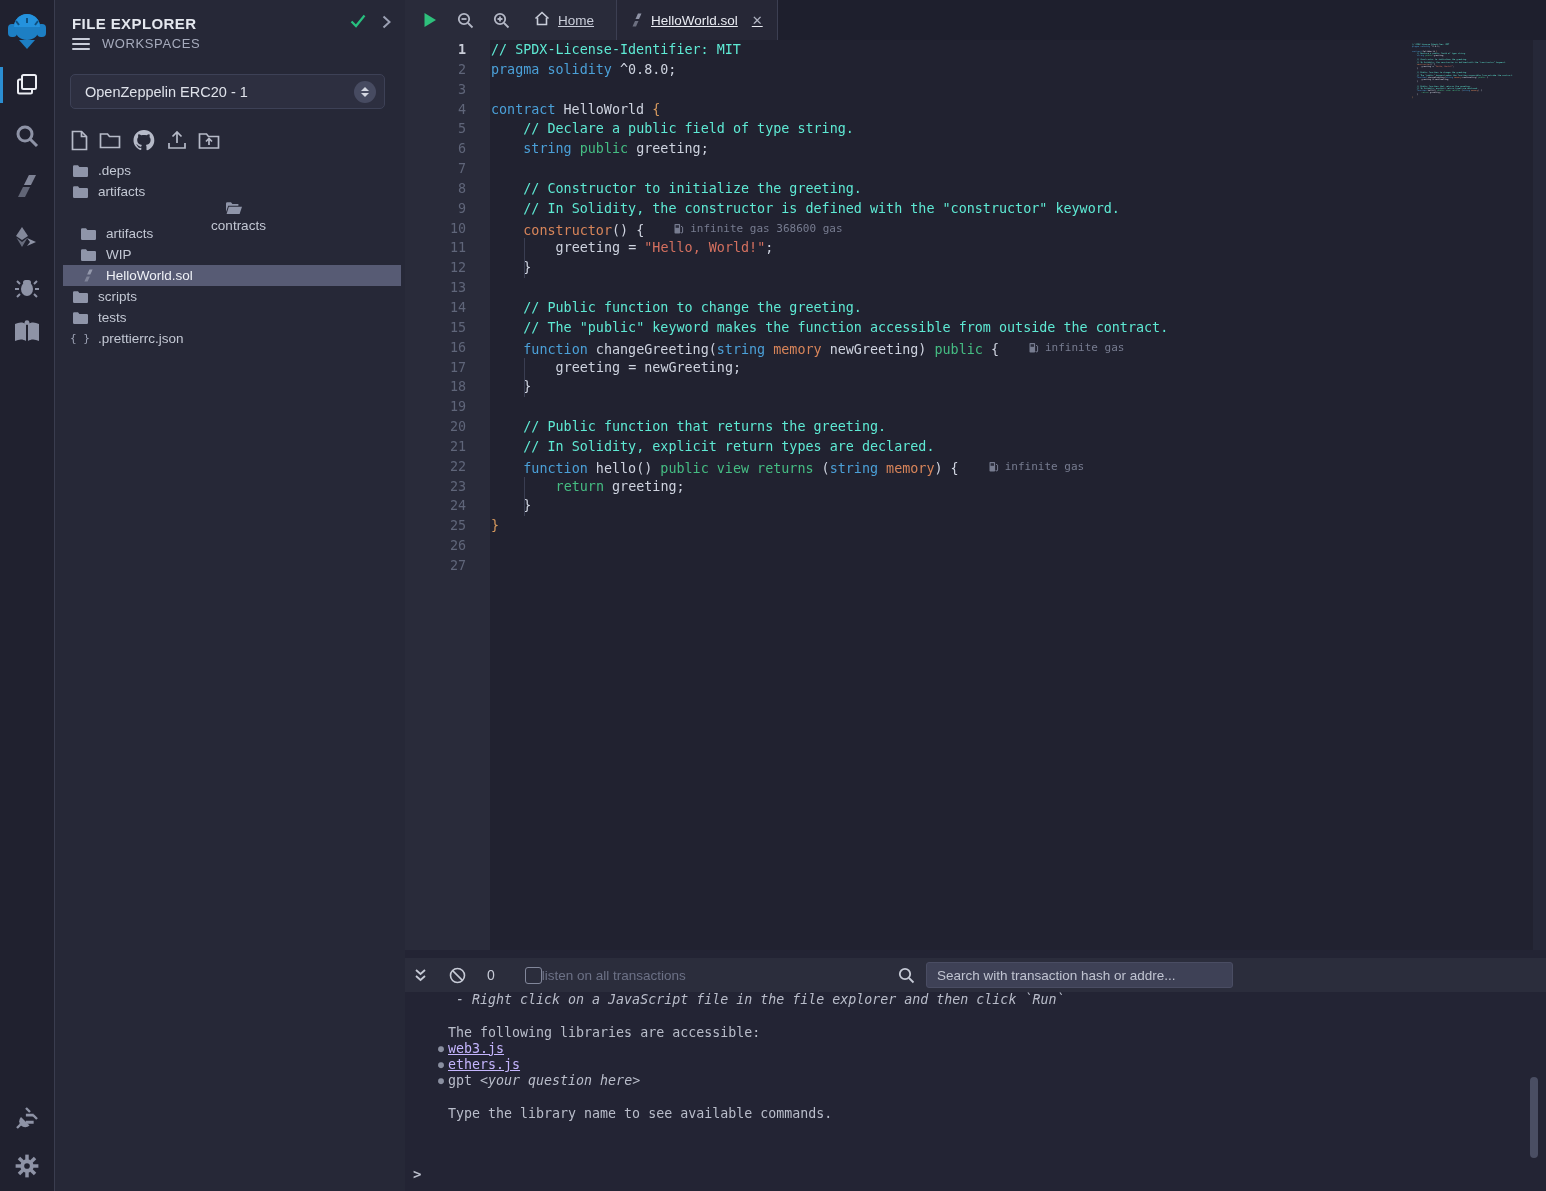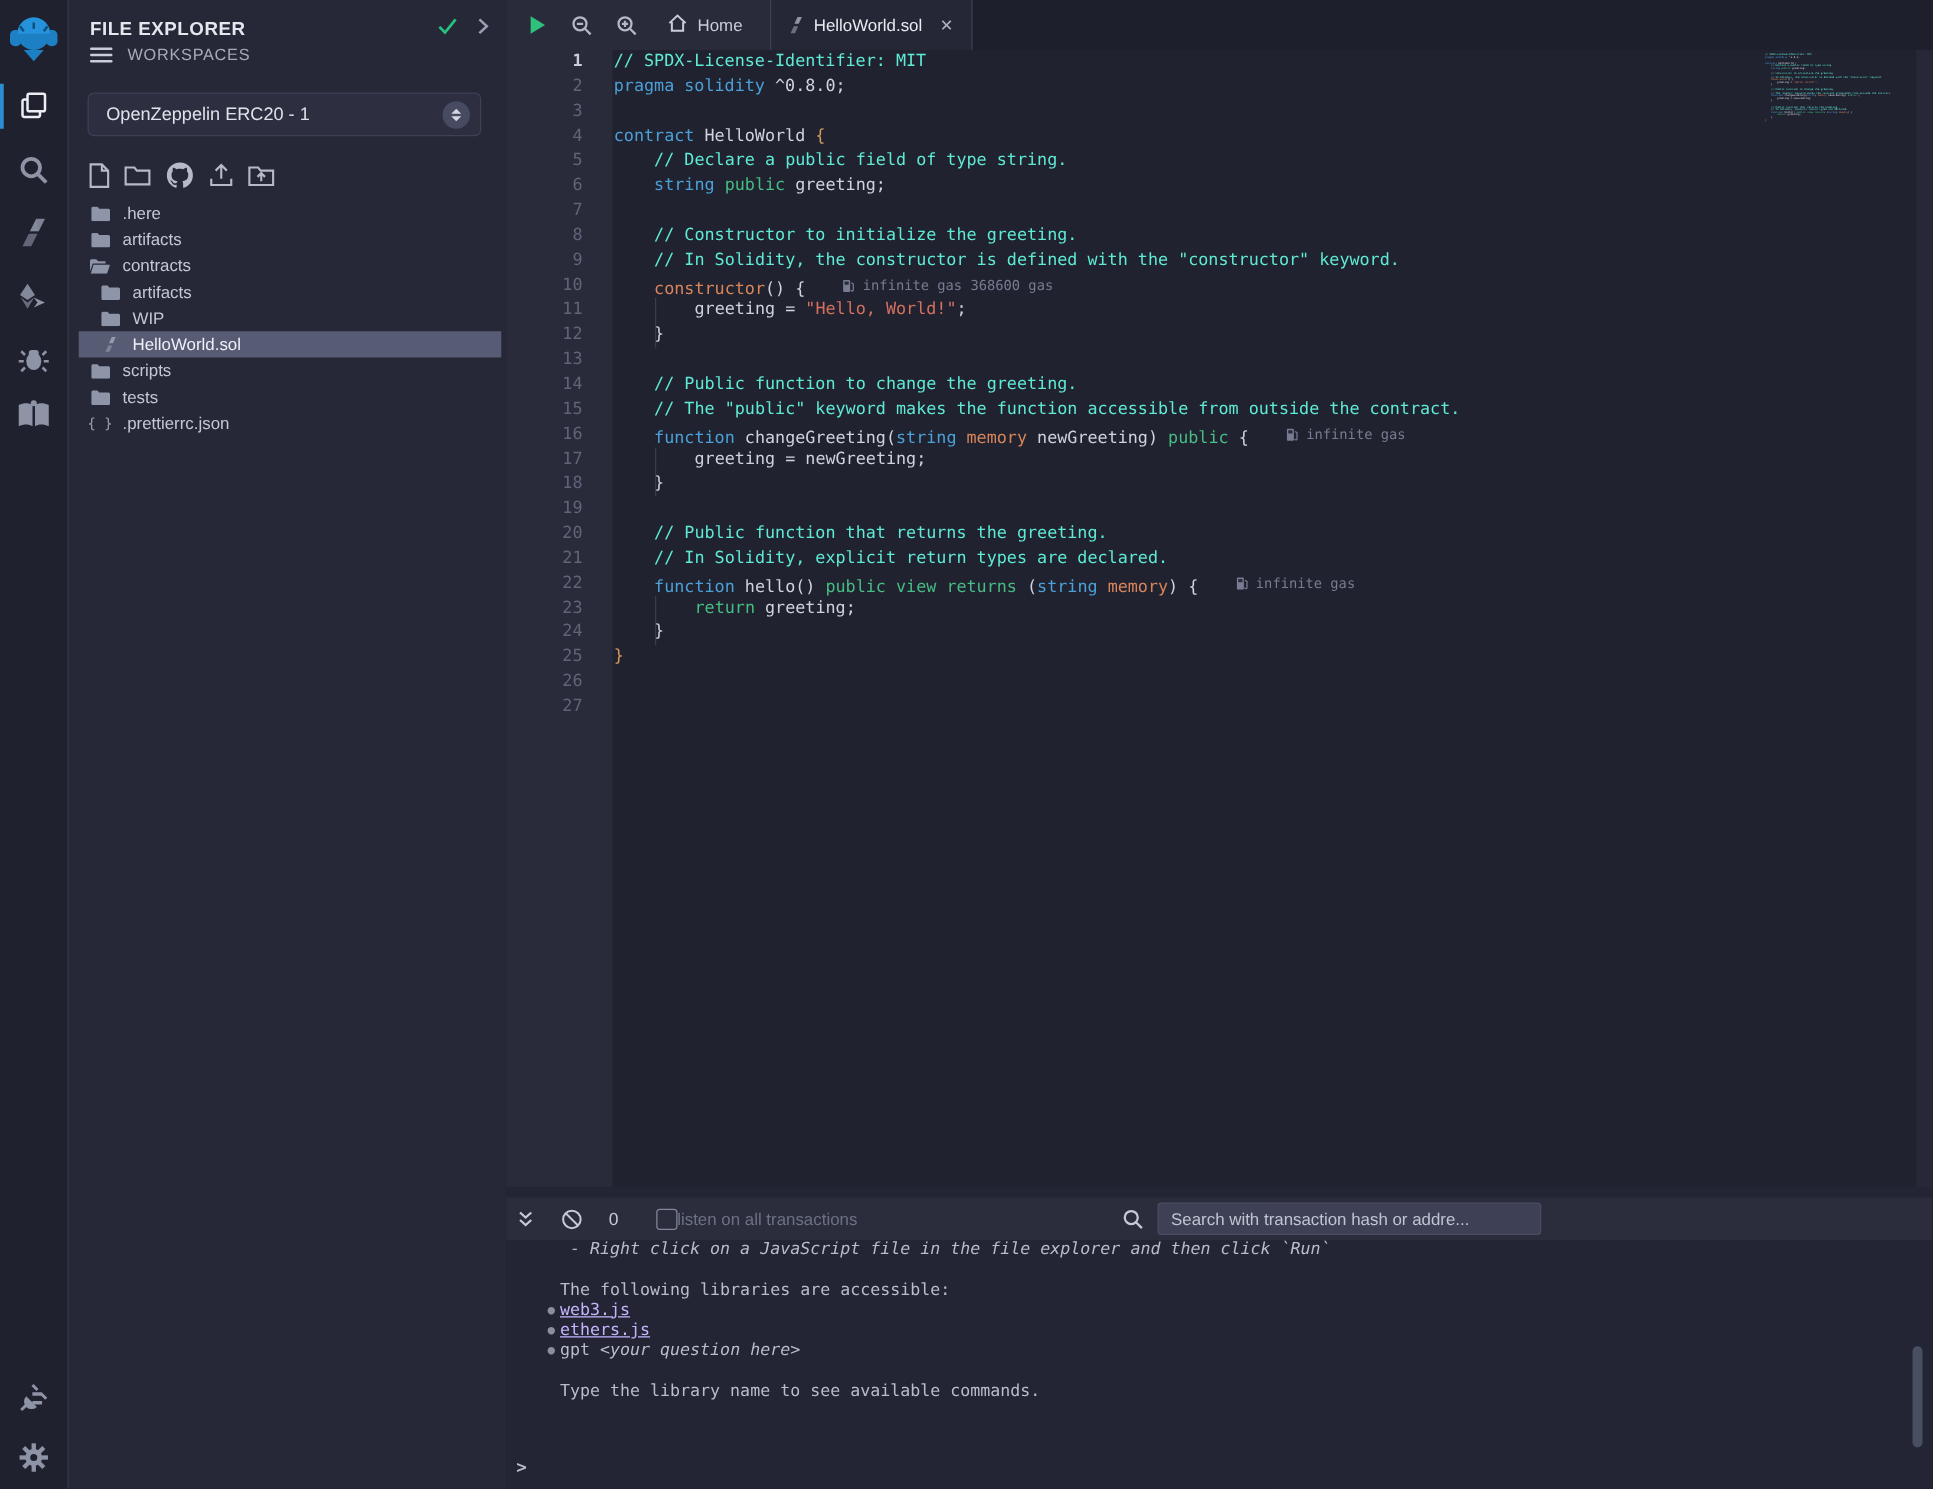--- a/index.html
+++ b/index.html
@@ -47,21 +47,21 @@
   .trow { height:21px; display:flex; align-items:center; font-size:13.5px; color:#c3c8d4; cursor:pointer; }
   .trow .ticon { width:16px; display:flex; justify-content:center; margin-right:10px; color:#8f95a9; flex:0 0 16px; }
   .trow.selected { background:#575b74; color:#eef0f6; margin:0 4px 0 8px; }
   .braces-glyph { font-family:"DejaVu Sans Mono", monospace; font-size:11px; color:#9ba0b2; }
 
   
   .editcol { flex:1; display:flex; flex-direction:column; position:relative; }
   .tabbar { height:40px; display:flex; background:#1e1f2d; flex:0 0 40px; }
   .tb-tools { width:115px; background:#292b3a; display:flex; align-items:center; gap:19px; padding-left:17px; }
   .tb-btn { cursor:pointer; display:flex; align-items:center; color:#b4b8c6; }
-  .tab { display:flex; align-items:center; padding:0 14px; font-size:13.5px; color:#c9cdd9; cursor:pointer; gap:8px; }
+  .tab { display:flex; align-items:center; padding:0 14px; font-size:13.5px; color:#c9cdd9; cursor:pointer; gap:8px;text-decoration:underline; }
   .tab.home { background:#292b3a; padding-right:22px; }
   .tab.active { background:#262736; border-left:1px solid #3c3f52; border-right:1px solid #3c3f52;
                 color:#e9ebf2; }
   .tab .close { margin-left:6px; color:#aeb2c0; font-size:13px; cursor:pointer; }
   .sol-glyph { display:flex; align-items:center; }
 
   
   .codearea { height:910px; display:flex; position:relative; background:#212230; flex:0 0 910px; }
   .gutter { width:85px; background:#292b3a; flex:0 0 85px; font-family:"DejaVu Sans Mono", monospace;
             font-size:13.4px; color:#5f6579; }
@@ -265,31 +265,31 @@
       </span>
     </div>
 
     <div class="fp-tree">
         <div class="trow" style="padding-left: 17px;">
           <span class="ticon">
             <svg width="15" height="12" viewBox="0 0 15 12" fill="#8f95a9">
               <path d="M0 1.5 A1.2 1.2 0 0 1 1.2 .3 H5 l1.4 1.6 h7.4 A1.2 1.2 0 0 1 15 3.1 V10.8 A1.2 1.2 0 0 1 13.8 12 H1.2 A1.2 1.2 0 0 1 0 10.8 Z"></path>
             </svg>
           </span>
-          <span>.here</span>
+          <span>.deps</span>
         </div>
         <div class="trow" style="padding-left: 17px;">
           <span class="ticon">
             <svg width="15" height="12" viewBox="0 0 15 12" fill="#8f95a9">
               <path d="M0 1.5 A1.2 1.2 0 0 1 1.2 .3 H5 l1.4 1.6 h7.4 A1.2 1.2 0 0 1 15 3.1 V10.8 A1.2 1.2 0 0 1 13.8 12 H1.2 A1.2 1.2 0 0 1 0 10.8 Z"></path>
             </svg>
           </span>
           <span>artifacts</span>
         </div>
-        <div class="trow" style="padding-left: 17px;">
+        <div class="trow" style="padding-left: 17px; flex-direction: column;">
           <span class="ticon">
             <svg width="16" height="12" viewBox="0 0 16 12" fill="#8f95a9">
               <path d="M0 1.5 A1.2 1.2 0 0 1 1.2 .3 H5 l1.4 1.6 h6 V3.8 H2.2 L0 10 Z"></path>
               <path d="M2.8 4.8 H16 L13.6 12 H0.6 Z"></path>
             </svg>
           </span>
           <span>contracts</span>
         </div>
         <div class="trow" style="padding-left: 25px;">
           <span class="ticon">

